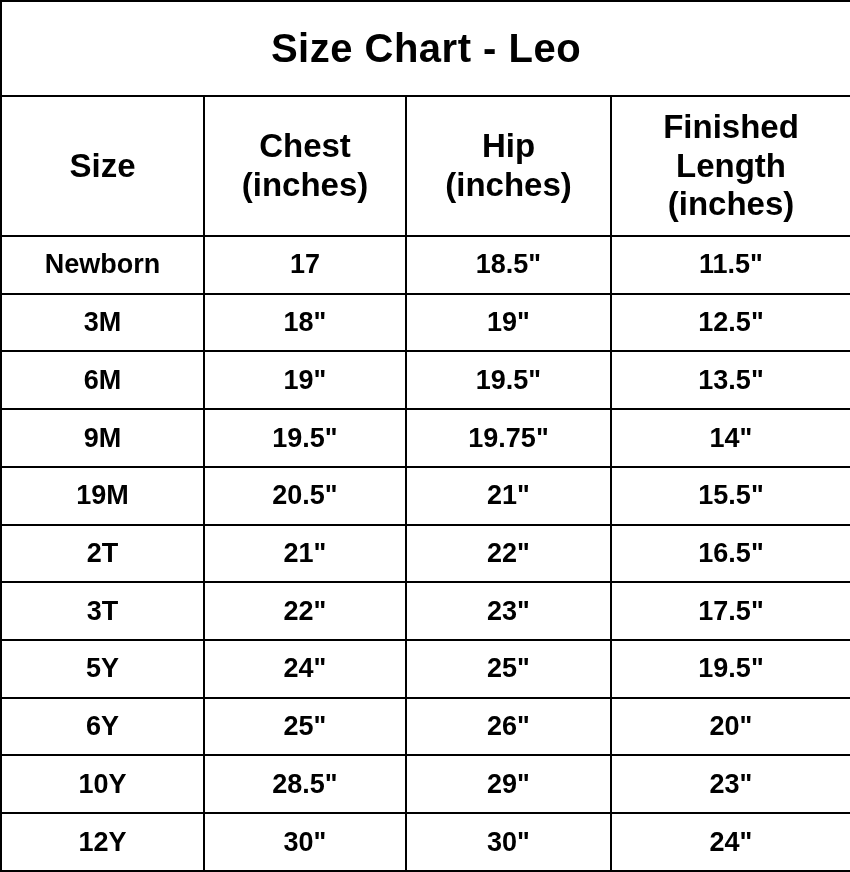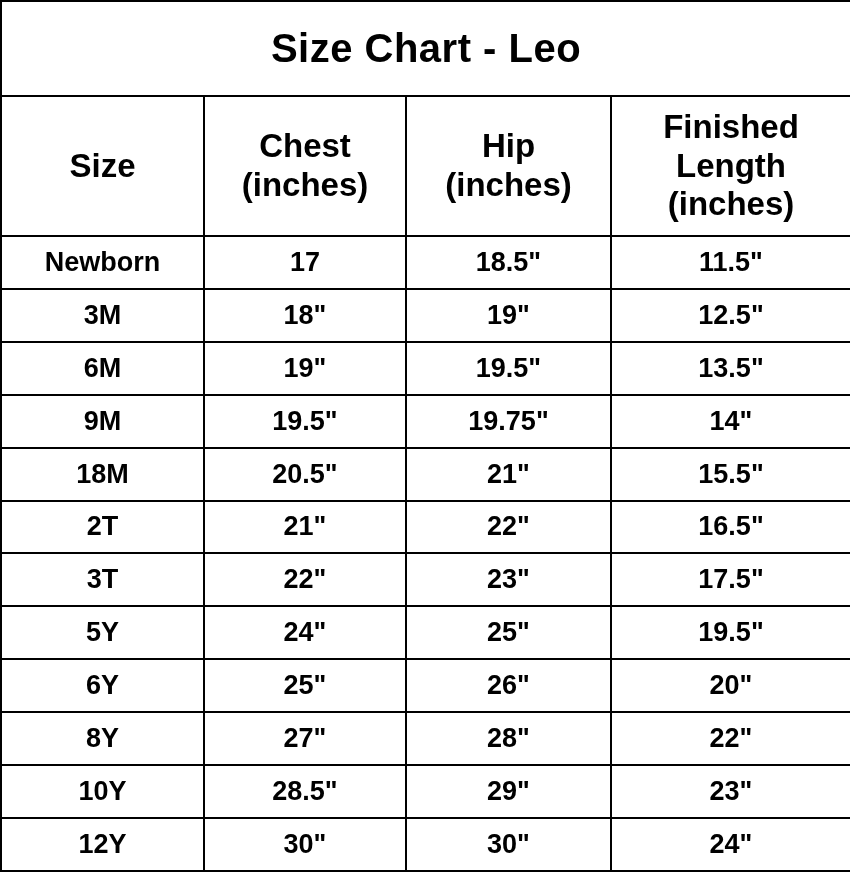--- a/index.html
+++ b/index.html
@@ -99,21 +99,21 @@
           <td>19.5"</td>
           <td>13.5"</td>
         </tr>
         <tr class="data-row">
           <td>9M</td>
           <td>19.5"</td>
           <td>19.75"</td>
           <td>14"</td>
         </tr>
         <tr class="data-row">
-          <td>18M</td>
+          <td>19M</td>
           <td>20.5"</td>
           <td>21"</td>
           <td>15.5"</td>
         </tr>
         <tr class="data-row">
           <td>2T</td>
           <td>21"</td>
           <td>22"</td>
           <td>16.5"</td>
         </tr>
@@ -129,26 +129,20 @@
           <td>25"</td>
           <td>19.5"</td>
         </tr>
         <tr class="data-row">
           <td>6Y</td>
           <td>25"</td>
           <td>26"</td>
           <td>20"</td>
         </tr>
         <tr class="data-row">
-          <td>8Y</td>
-          <td>27"</td>
-          <td>28"</td>
-          <td>22"</td>
-        </tr>
-        <tr class="data-row">
           <td>10Y</td>
           <td>28.5"</td>
           <td>29"</td>
           <td>23"</td>
         </tr>
         <tr class="data-row">
           <td>12Y</td>
           <td>30"</td>
           <td>30"</td>
           <td>24"</td>

